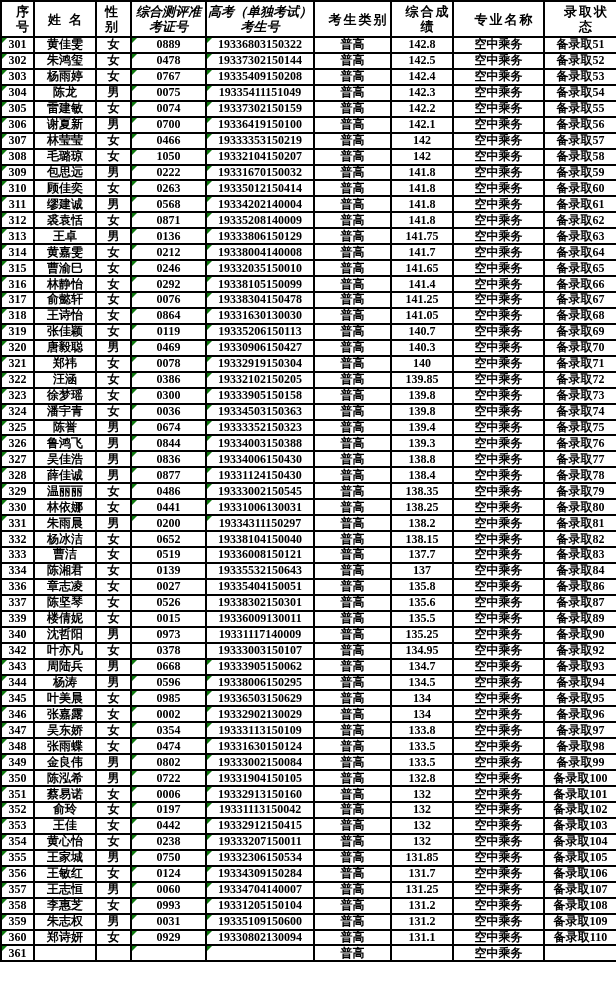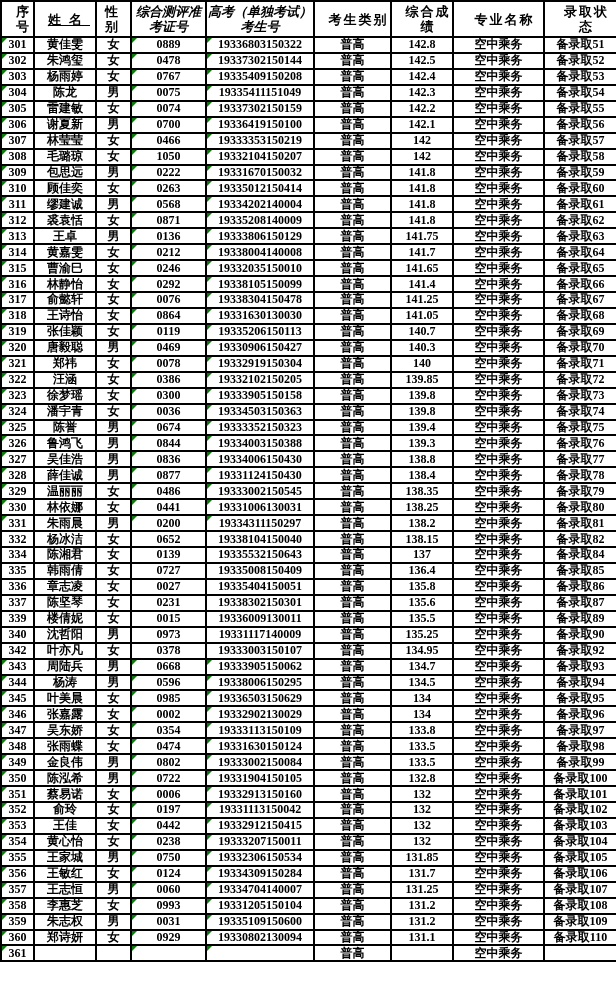--- a/index.html
+++ b/index.html
@@ -7,21 +7,21 @@
     position:relative; width:616px; height:996px; overflow:hidden; background:#fff;
     font-family:"Liberation Serif","DejaVu Serif",serif; font-weight:bold; color:#000;
   }
   table { border-collapse:collapse; table-layout:fixed; width:616px; }
   th, td {
     border:2px solid #000; padding:0; text-align:center; vertical-align:middle;
     overflow:hidden; white-space:nowrap;
   }
   thead tr { height:36px; }
   th { font-size:13px; line-height:15px; white-space:pre-line; letter-spacing:2px; padding-left:12px; }
-  th.h-name   { letter-spacing:8px; padding-left:8px;text-decoration:underline; }
+  th.h-name   { letter-spacing:8px; padding-left:8px; }
   th.h-gender { letter-spacing:4px; padding-left:0; }
   th.h-ticket, th.h-examno { letter-spacing:0; padding-left:0;font-style:italic; }
   tbody tr { height:15.95px; }
   td { position:relative; font-size:12px; line-height:13px; }
   td .val { display:inline-block; }
   .tri {
     position:absolute; top:0; left:0; width:0; height:0;
     border-top:5px solid var(--mark-color,#0F7B0F);
     border-right:5px solid transparent;
   }
@@ -404,57 +404,57 @@
     <td><span class="val">杨冰洁</span></td>
     <td><span class="val">女</span></td>
     <td><span class="val">0652</span></td>
     <td><span class="val">19338104150040</span></td>
     <td><span class="val">普高</span></td>
     <td><span class="val">138.15</span></td>
     <td><span class="val">空中乘务</span></td>
     <td><span class="val">备录取82</span></td>
   </tr>
         <tr>
+    <td><span class="val">333</span></td>
+    <td><span class="val">曹洁</span></td>
+    <td><span class="val">女</span></td>
+    <td><span class="val">0519</span></td>
+    <td><span class="val">19336008150121</span></td>
+    <td><span class="val">普高</span></td>
+    <td><span class="val">137.7</span></td>
+    <td><span class="val">空中乘务</span></td>
+    <td><span class="val">备录取83</span></td>
+  </tr>
+        <tr>
     <td><span class="val">334</span></td>
     <td><span class="val">陈湘君</span></td>
     <td><span class="val">女</span></td>
     <td><span class="val">0139</span></td>
     <td><span class="val">19335532150643</span></td>
     <td><span class="val">普高</span></td>
     <td><span class="val">137</span></td>
     <td><span class="val">空中乘务</span></td>
     <td><span class="val">备录取84</span></td>
   </tr>
         <tr>
-    <td><span class="val">335</span></td>
-    <td><span class="val">韩雨倩</span></td>
-    <td><span class="val">女</span></td>
-    <td><span class="val">0727</span></td>
-    <td><span class="val">19335008150409</span></td>
-    <td><span class="val">普高</span></td>
-    <td><span class="val">136.4</span></td>
-    <td><span class="val">空中乘务</span></td>
-    <td><span class="val">备录取85</span></td>
-  </tr>
-        <tr>
     <td><span class="val">336</span></td>
     <td><span class="val">章志凌</span></td>
     <td><span class="val">女</span></td>
     <td><span class="val">0027</span></td>
     <td><span class="val">19335404150051</span></td>
     <td><span class="val">普高</span></td>
     <td><span class="val">135.8</span></td>
     <td><span class="val">空中乘务</span></td>
     <td><span class="val">备录取86</span></td>
   </tr>
         <tr>
     <td><span class="val">337</span></td>
     <td><span class="val">陈坚琴</span></td>
     <td><span class="val">女</span></td>
-    <td><span class="val">0231</span></td>
+    <td><span class="val">0526</span></td>
     <td><span class="val">19338302150301</span></td>
     <td><span class="val">普高</span></td>
     <td><span class="val">135.6</span></td>
     <td><span class="val">空中乘务</span></td>
     <td><span class="val">备录取87</span></td>
   </tr>
         <tr>
     <td><span class="val">339</span></td>
     <td><span class="val">楼倩妮</span></td>
     <td><span class="val">女</span></td>

